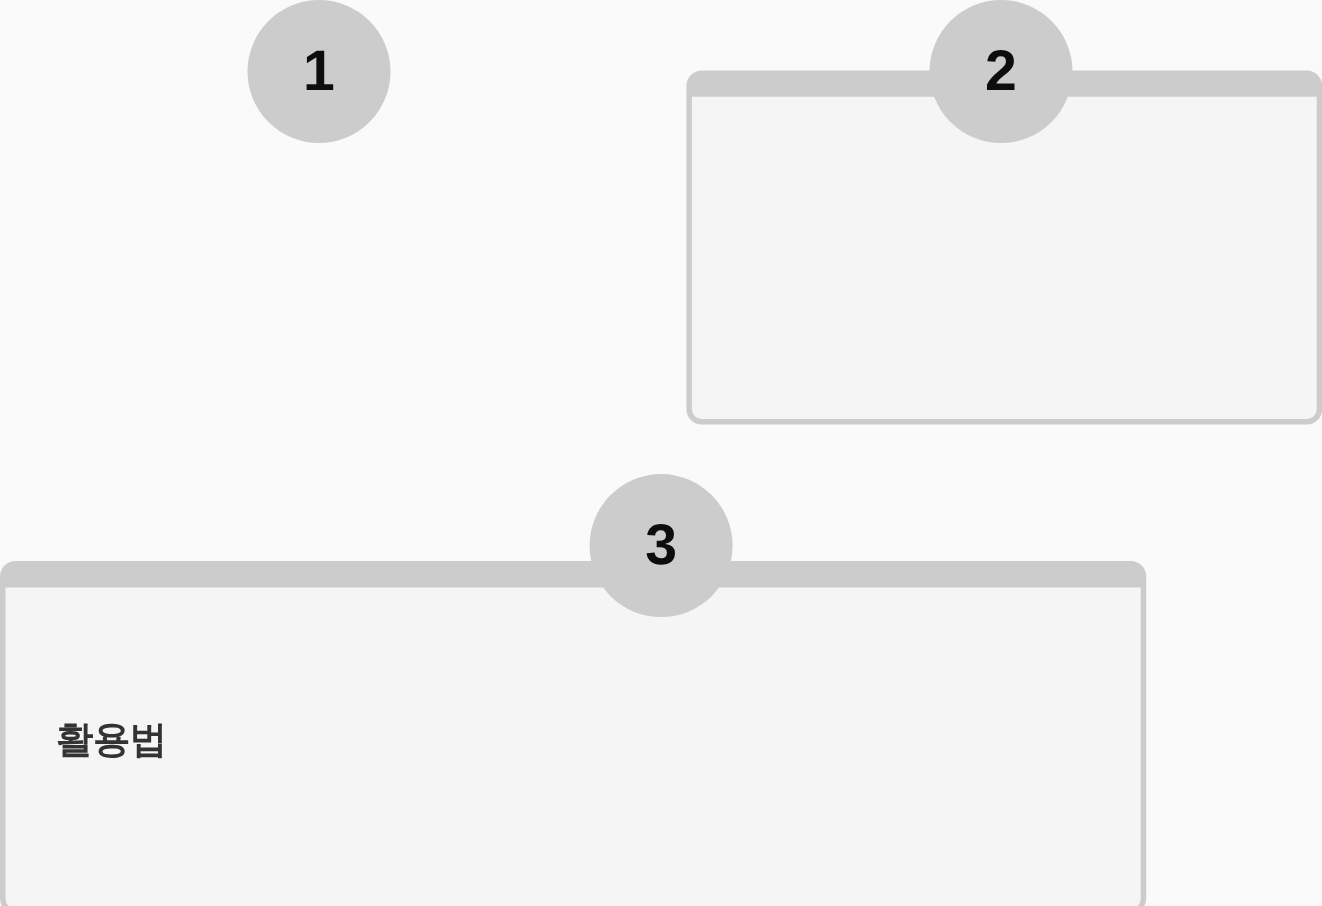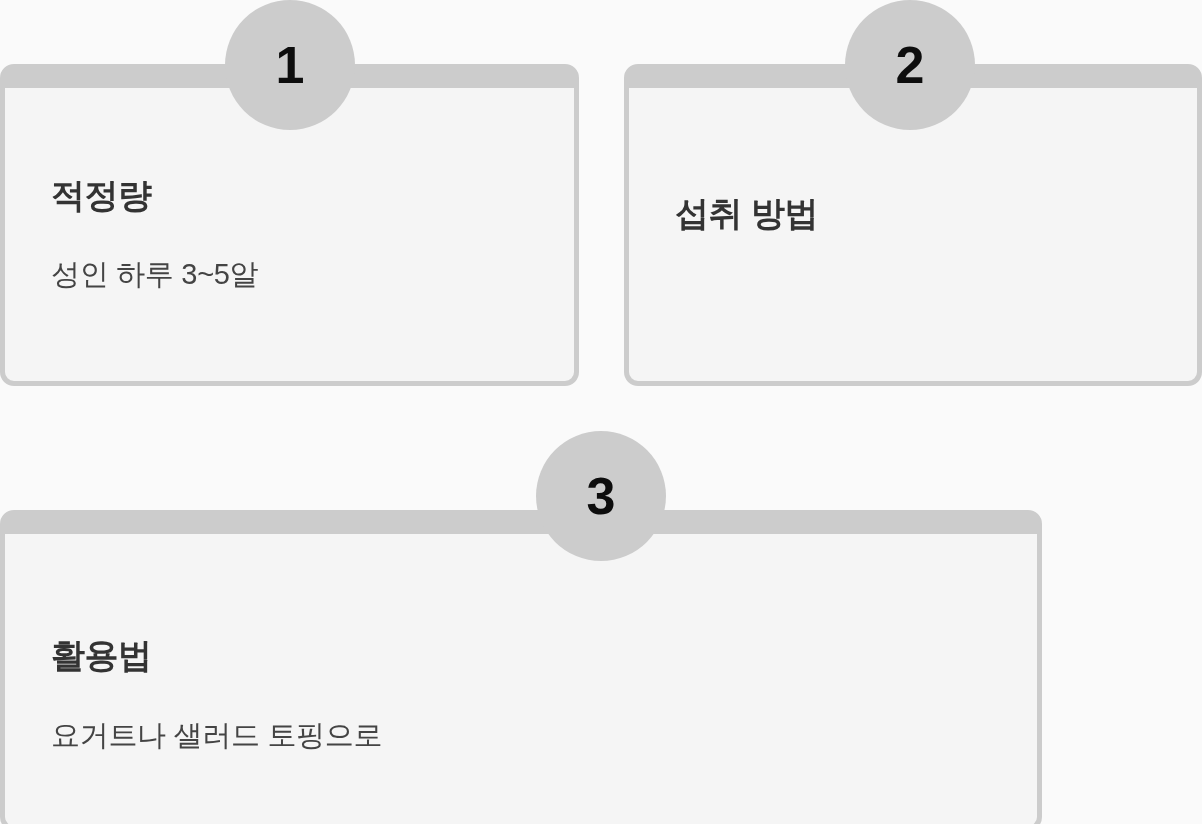--- a/index.html
+++ b/index.html
@@ -83,36 +83,28 @@
   #badge-2 { left: 845px; top: 0px;   }
   #badge-3 { left: 536px; top: 431px; }
 
   #card-3 .card-body { padding-top: 30px; }
 </style>
 </head>
 <body>
 
 <div id="stage">
 
-  <div class="card" id="card-1">
-    <div class="card-body">
-      <div class="card-title">적정량</div>
-      <div class="card-text">성인 하루 3~5알</div>
-    </div>
-  </div>
   <div class="badge" id="badge-1">1</div>
 
   <div class="card" id="card-2">
     <div class="card-body">
-      <div class="card-title">섭취 방법</div>
     </div>
   </div>
   <div class="badge" id="badge-2">2</div>
 
   <div class="card" id="card-3">
     <div class="card-body">
       <div class="card-title">활용법</div>
-      <div class="card-text">요거트나 샐러드 토핑으로</div>
     </div>
   </div>
   <div class="badge" id="badge-3">3</div>
 
 </div>
 
 </body></html>

